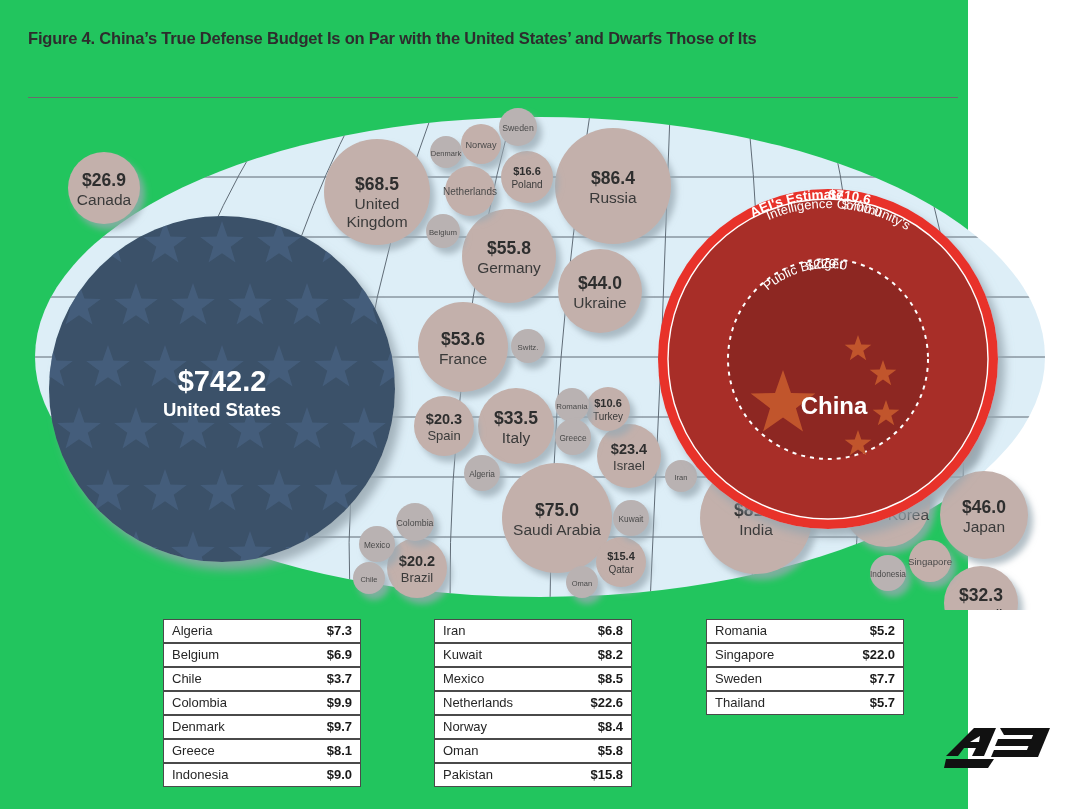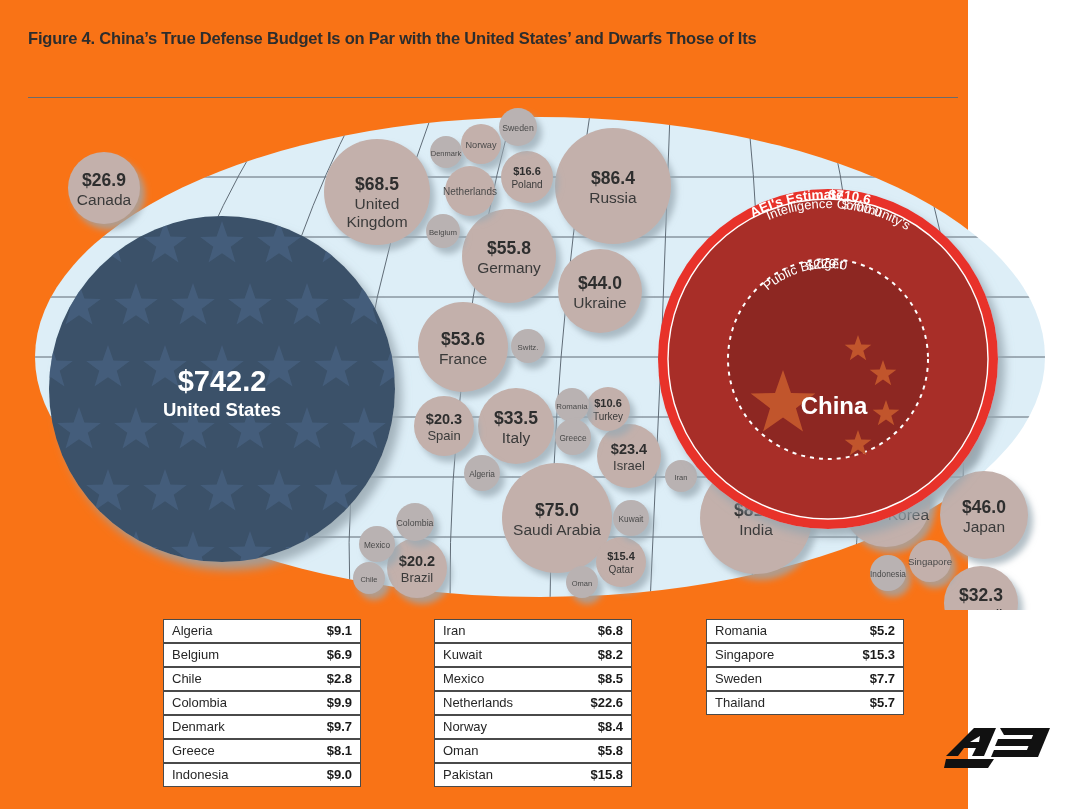--- a/index.html
+++ b/index.html
@@ -2,21 +2,21 @@
 <html><head>
 <meta charset="utf-8">
 <style>
   * { box-sizing: border-box; margin: 0; padding: 0; }
   html, body {
     width: 1080px; height: 809px;
     background: #ffffff;
     font-family: "Liberation Sans", sans-serif;
     overflow: hidden;
   }
-  #page { position: relative; width: 968px; height: 809px; background:#f97316; }
+  #page { position: relative; width: 968px; height: 809px; background:#22c55e; }
 
   
   #title-block { position: absolute; left: 28px; top: 26px; width: 930px; }
   #title-block .line {
     font-size: 16.5px; font-weight: bold; color: #2d2d2d;
     letter-spacing: -0.2px; line-height: 25px;
   }
   #title-rule {
     position: absolute; left: 28px; top: 97px; width: 930px;
     height: 1px; background: #6b6b6b;
@@ -348,29 +348,29 @@
           <text class="arc-lbl-lite" font-size="17"><textPath href="#arc1" startOffset="77.5%" xlink:href="#arc1">$700.0</textPath></text>
           <text class="arc-lbl-lite"><textPath href="#arc2" startOffset="42%" xlink:href="#arc2">Public Budget</textPath></text>
           <text class="arc-lbl-lite" font-size="17"><textPath href="#arc2" startOffset="65.5%" xlink:href="#arc2">$229.0</textPath></text>
         </g>
     </svg>
   </div>
 
   <div class="tbl" id="tbl1">
       <div class="trow">
         <span class="cty">Algeria</span>
-        <span class="amt">$9.1</span>
+        <span class="amt">$7.3</span>
       </div>
       <div class="trow">
         <span class="cty">Belgium</span>
         <span class="amt">$6.9</span>
       </div>
       <div class="trow">
         <span class="cty">Chile</span>
-        <span class="amt">$2.8</span>
+        <span class="amt">$3.7</span>
       </div>
       <div class="trow">
         <span class="cty">Colombia</span>
         <span class="amt">$9.9</span>
       </div>
       <div class="trow">
         <span class="cty">Denmark</span>
         <span class="amt">$9.7</span>
       </div>
       <div class="trow">
@@ -412,21 +412,21 @@
         <span class="amt">$15.8</span>
       </div>
     </div>
   <div class="tbl" id="tbl3">
       <div class="trow">
         <span class="cty">Romania</span>
         <span class="amt">$5.2</span>
       </div>
       <div class="trow">
         <span class="cty">Singapore</span>
-        <span class="amt">$15.3</span>
+        <span class="amt">$22.0</span>
       </div>
       <div class="trow">
         <span class="cty">Sweden</span>
         <span class="amt">$7.7</span>
       </div>
       <div class="trow">
         <span class="cty">Thailand</span>
         <span class="amt">$5.7</span>
       </div>
     </div>

